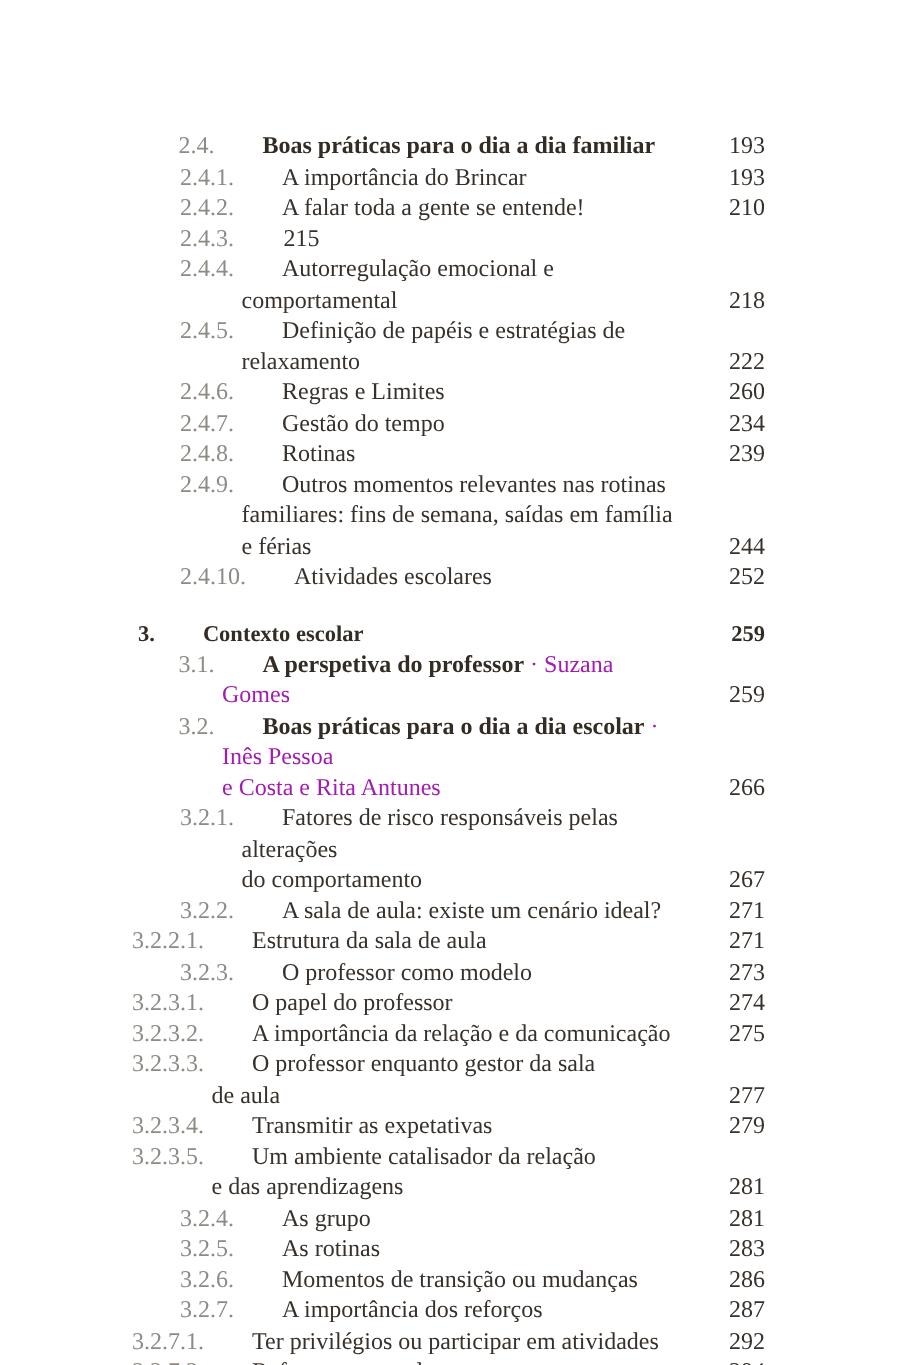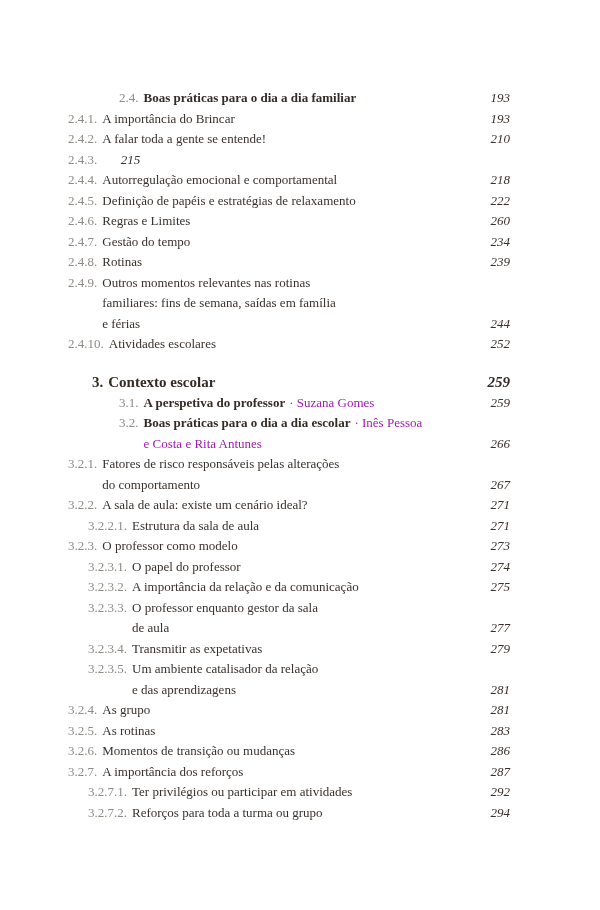--- a/index.html
+++ b/index.html
@@ -17,53 +17,53 @@
   }
   #toc {
     position: absolute;
     top: 88px;
     left: 0;
     right: 90px;
   }
   .entry {
     display: flex;
     align-items: stretch;
-    font-size: 13px;
+    font-size: 16px;
     line-height: 20.5px;
     color: #38312b;
   }
   .entry .prefix {
     color: #8e8a84;
     white-space: nowrap;
     margin-right: 5px;
     align-self: flex-start;
   }
   .entry .text {
     flex: 1;
   }
   .entry .title {
     white-space: pre-line;
+    margin-left: 27px;
   }
   .entry .author {
     color: #a21caf;
     white-space: pre-line;
     margin-left: 4px;
   }
   .entry .page-num {
     align-self: flex-end;
-    margin-left: 8px;
+    margin-left: 22px;
     min-width: 30px;
     text-align: right;
     color: #38312b;
-    font-style: italic;
   }
   
   .lvl1 { padding-left: 92px;  }
   .lvl2 { padding-left: 119px; }
-  .lvl3 { padding-left: 68px; }
+  .lvl3 { padding-left: 120px; }
   .lvl4 { padding-left: 88px; }
   
   .lvl1 {
     font-weight: bold;
     font-size: 15px;
     color: #332c25;
     margin-top: 17px;
     line-height: 21px;
   }
   .lvl1 .prefix   { color: #332c25; }

